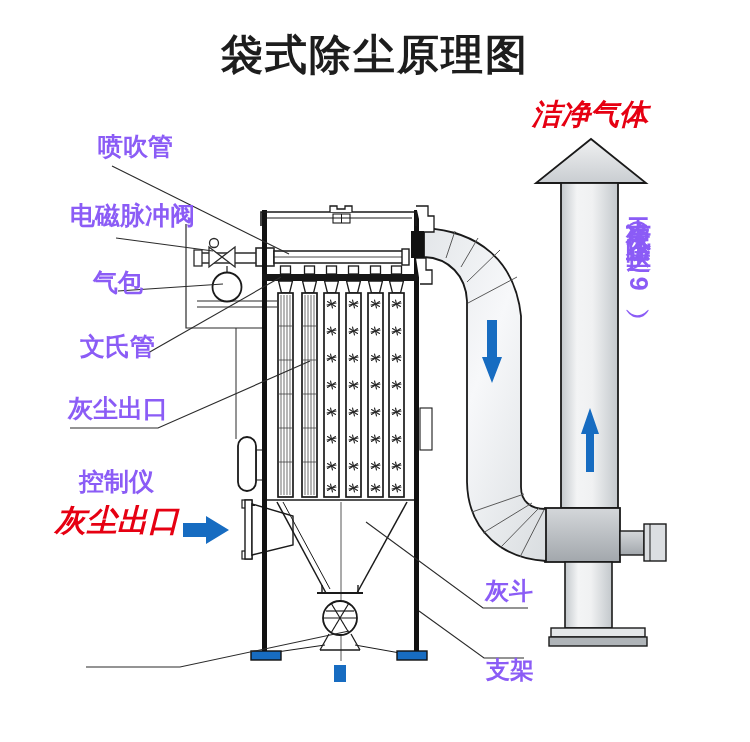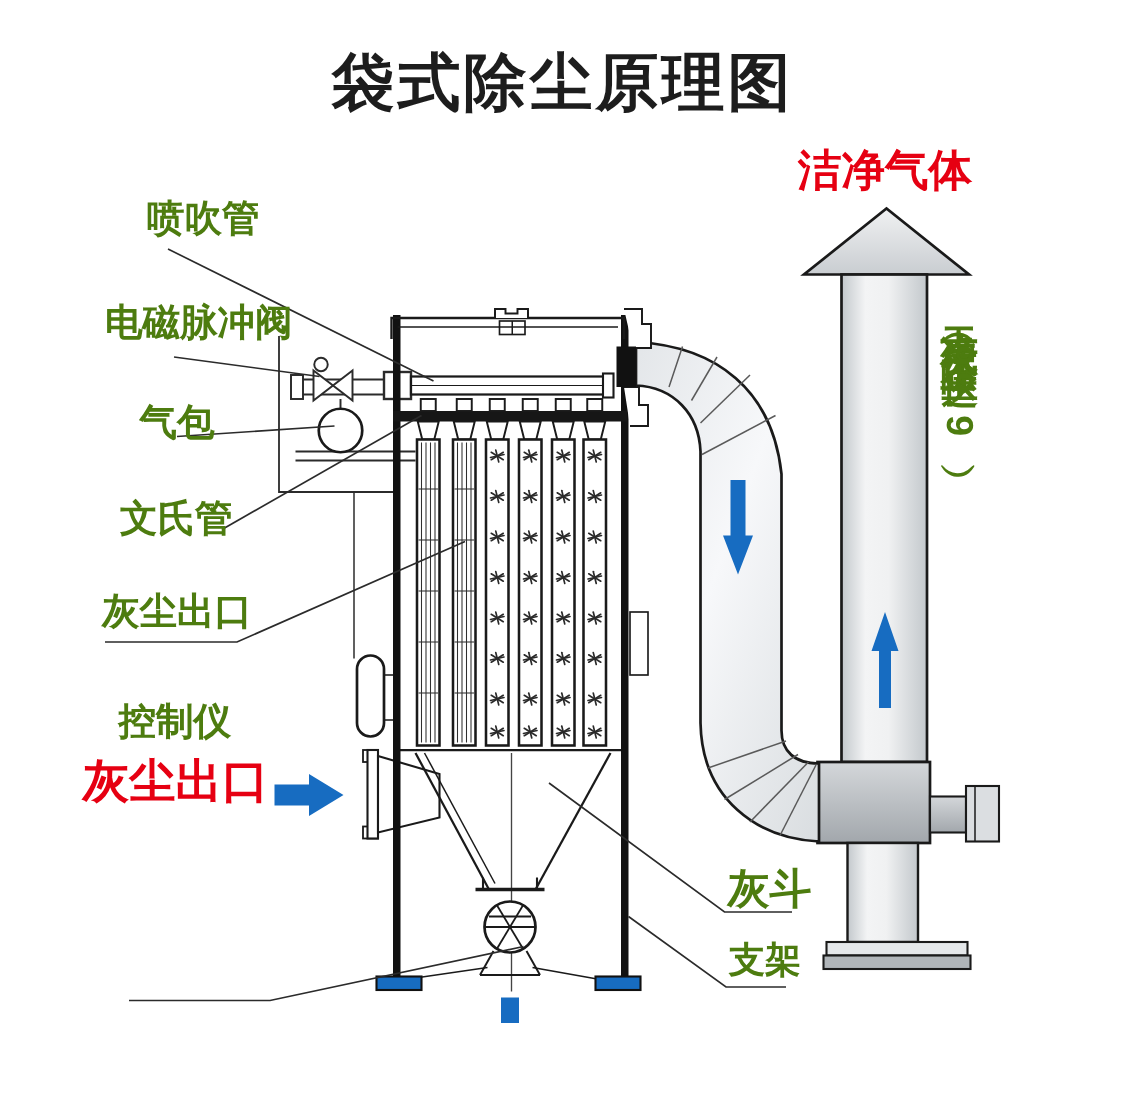--- a/index.html
+++ b/index.html
@@ -6,23 +6,23 @@
   .stage{
     position:relative;width:750px;height:682px;background:#ffffff;overflow:hidden;
     font-family:"Liberation Sans", sans-serif;
   }
   .stage svg{position:absolute;left:0;top:0;}
   .page-title{
     position:absolute;left:0;top:27px;width:100%;text-align:center;
     font-size:42px;font-weight:600;color:#1d1d1d;letter-spacing:2px;
   }
   .lbl{
-    position:absolute;color:#4d7c0f;font-weight:700;line-height:1;white-space:nowrap;
-  }
-  .lbl.red{color:#e60012;}
+    position:absolute;color:#8b5cf6;font-weight:700;line-height:1;white-space:nowrap;
+  }
+  .lbl.red{color:#e60012;font-style:italic;}
   .lbl.vert{
     writing-mode:vertical-rl;text-orientation:mixed;letter-spacing:4px;
   }
 </style>
 </head>
 <body>
 
 <div class="stage">
 
   <svg width="750" height="742" viewBox="0 0 750 742">
@@ -259,18 +259,18 @@
 
   <div class="page-title">袋式除尘原理图</div>
 
   <div class="lbl" style="left:98px;top:134px;font-size:25px;">喷吹管</div>
   <div class="lbl" style="left:70px;top:203px;font-size:25px;">电磁脉冲阀</div>
   <div class="lbl" style="left:93px;top:270px;font-size:25px;font-family:Liberation Serif, serif;">气包</div>
   <div class="lbl" style="left:80px;top:334px;font-size:25px;">文氏管</div>
   <div class="lbl" style="left:68px;top:396px;font-size:25px;">灰尘出口</div>
   <div class="lbl" style="left:79px;top:469px;font-size:25px;">控制仪</div>
   <div class="lbl red" style="left:55px;top:505px;font-size:31px;">灰尘出口</div>
-  <div class="lbl" style="left:485px;top:579px;font-size:28px;">灰斗</div>
-  <div class="lbl" style="left:486px;top:629px;font-size:24px;">支架</div>
+  <div class="lbl" style="left:485px;top:579px;font-size:24px;">灰斗</div>
+  <div class="lbl" style="left:486px;top:658px;font-size:24px;">支架</div>
   <div class="lbl red" style="left:532px;top:100px;font-size:29px;">洁净气体</div>
   <div class="lbl vert" style="left:626px;top:198px;font-size:25px;">干净气体（除尘达99.9）</div>
 
 </div>
 
 </body></html>

